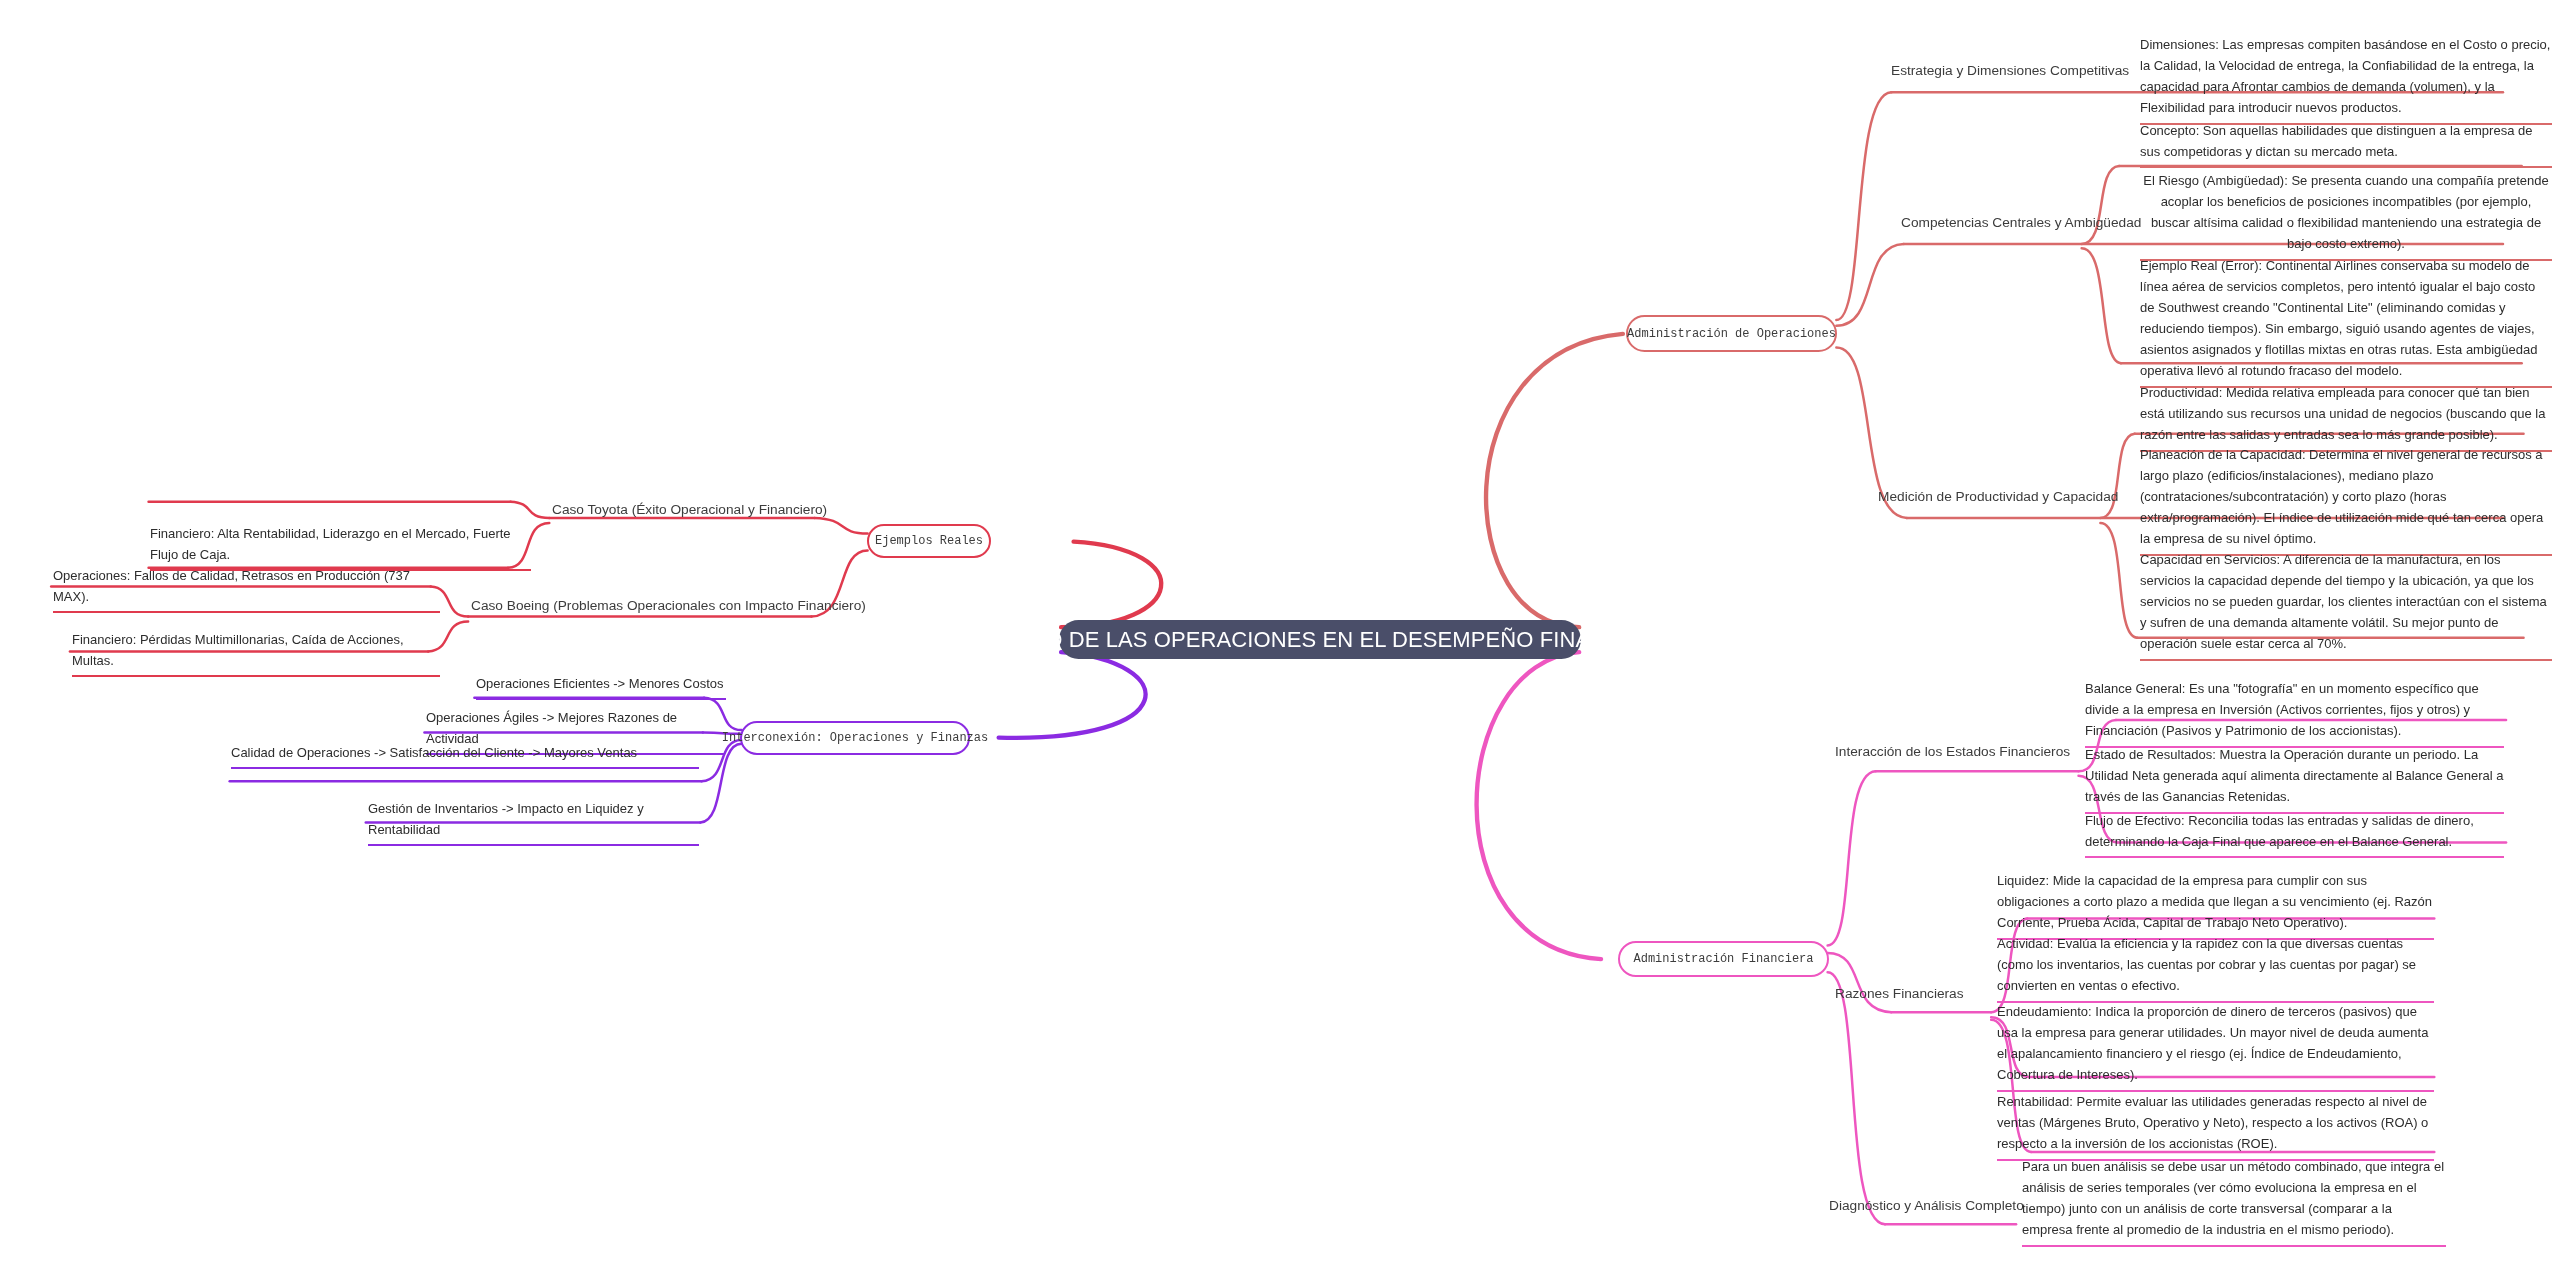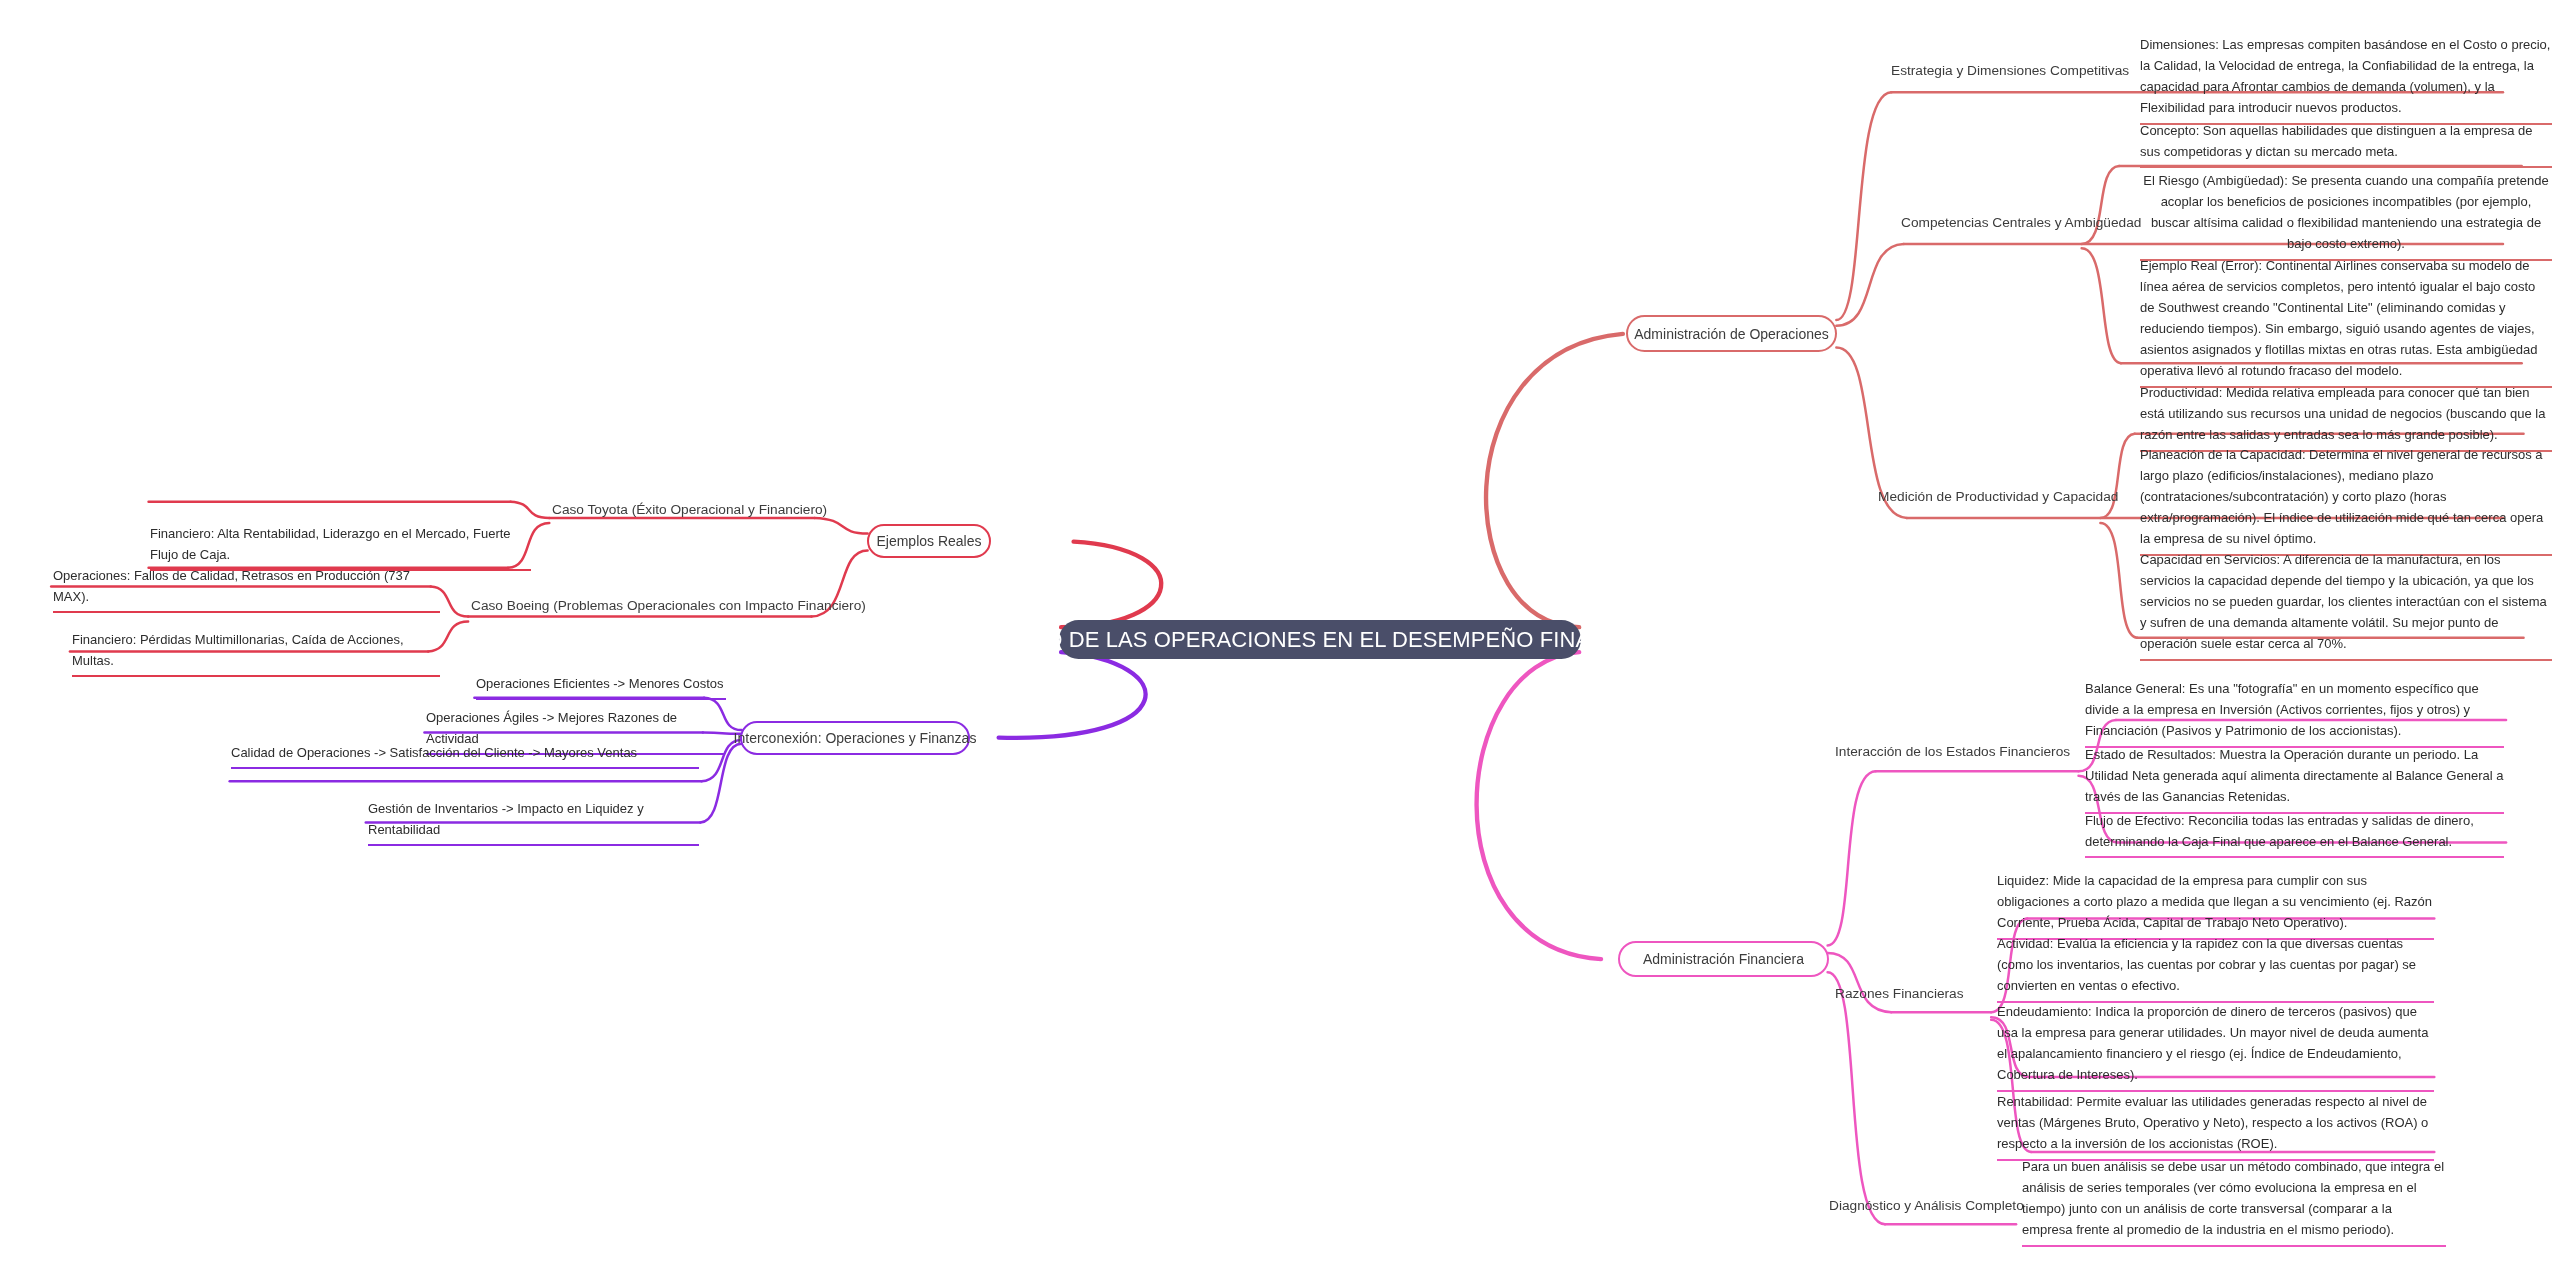--- a/index.html
+++ b/index.html
@@ -40,26 +40,27 @@
   }
   
   .pill {
     position: absolute;
     background: #ffffff;
     border: 2.5px solid #d96a6a;
     border-radius: 22.5px;
     display: flex;
     align-items: center;
     justify-content: center;
-    font-size: 14px;
+    font-size: 12px;
     color: #3c3c3c;
     white-space: nowrap;
     padding: 0 16px;
     box-sizing: border-box;
     z-index: 4;
+    font-family: Liberation Mono, monospace;
   }
   .pill.red-bright { border-color: #e03a4e; }
   .pill.purple     { border-color: #8b2be2; }
   .pill.pink       { border-color: #ee56c0; }
   
   .branch-label {
     position: absolute;
     font-size: 13.7px;
     color: #3c3c3c;
     white-space: nowrap;

